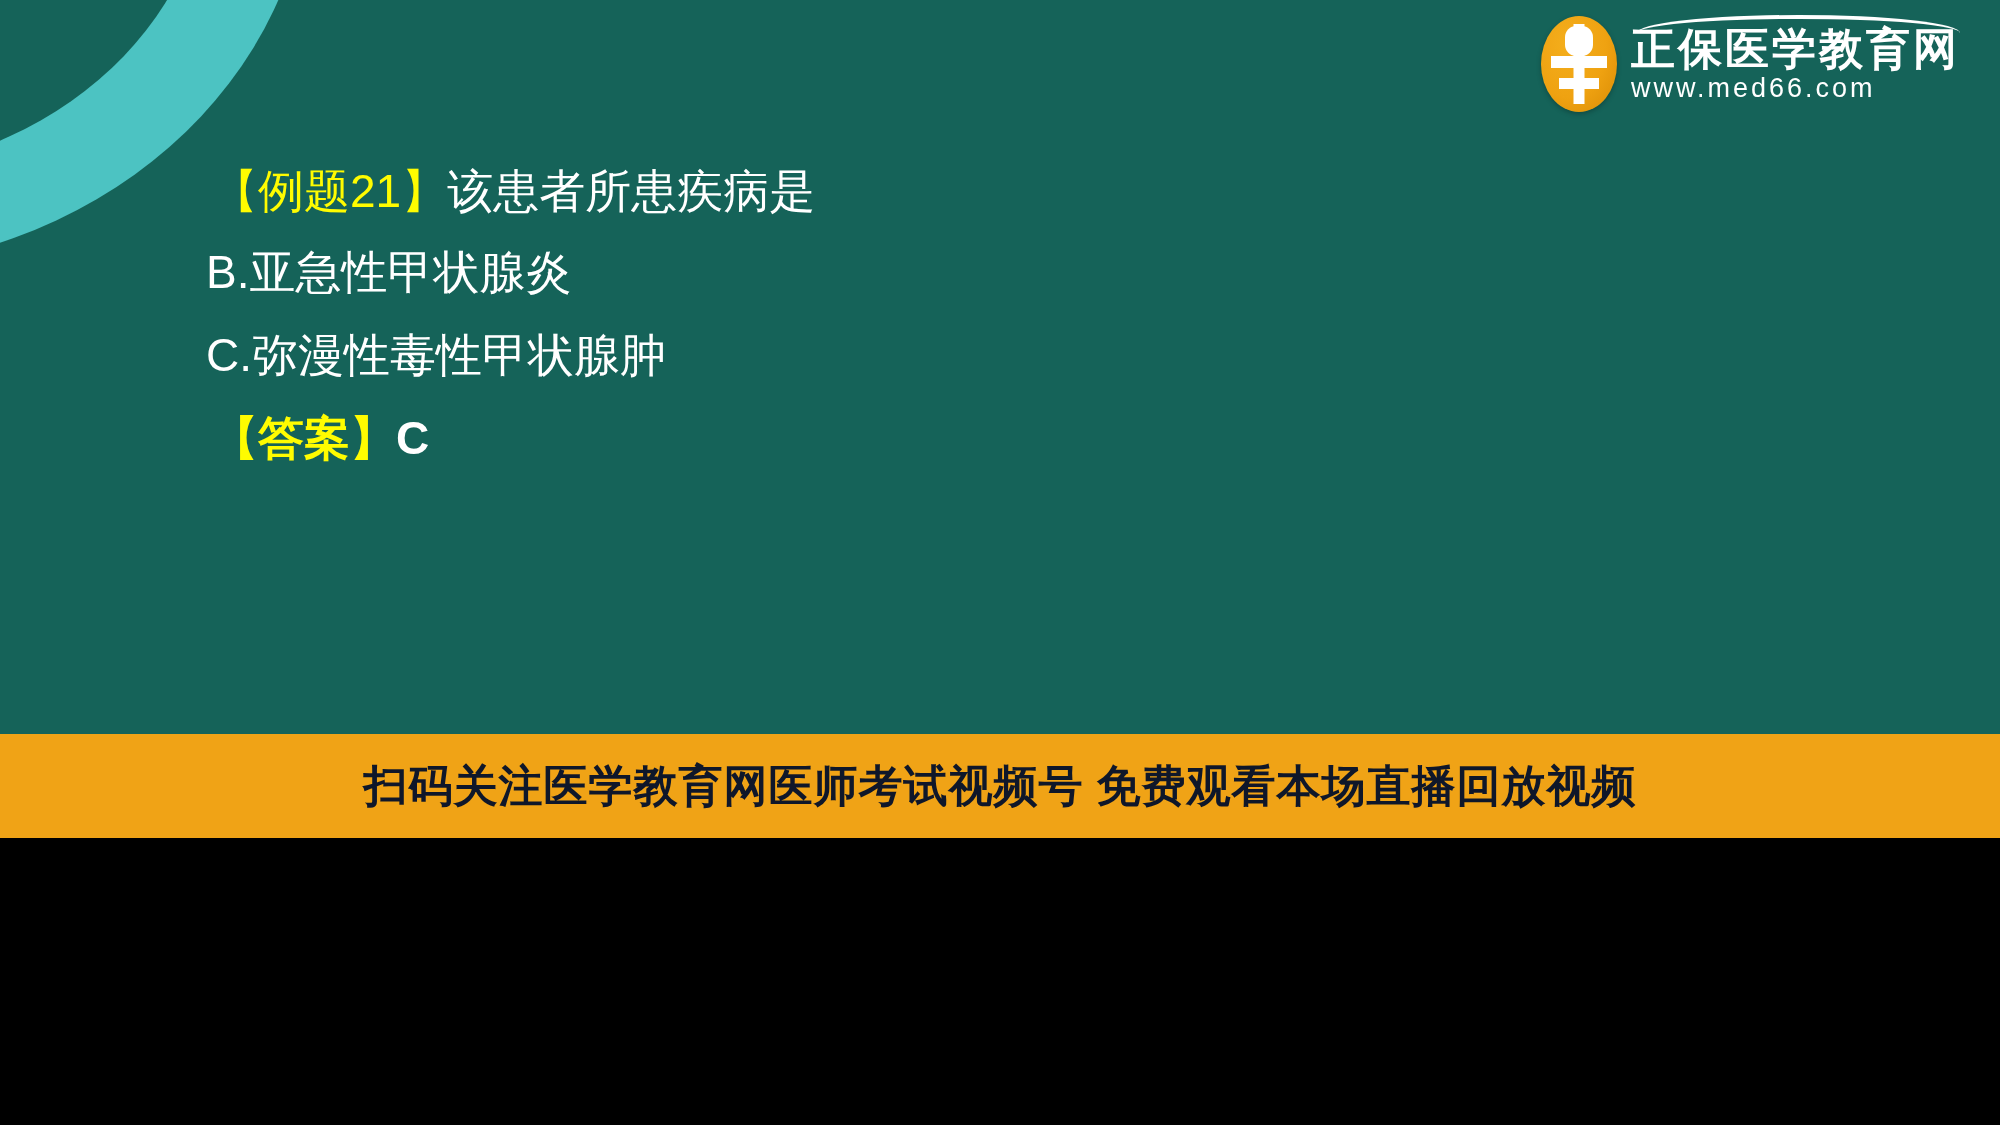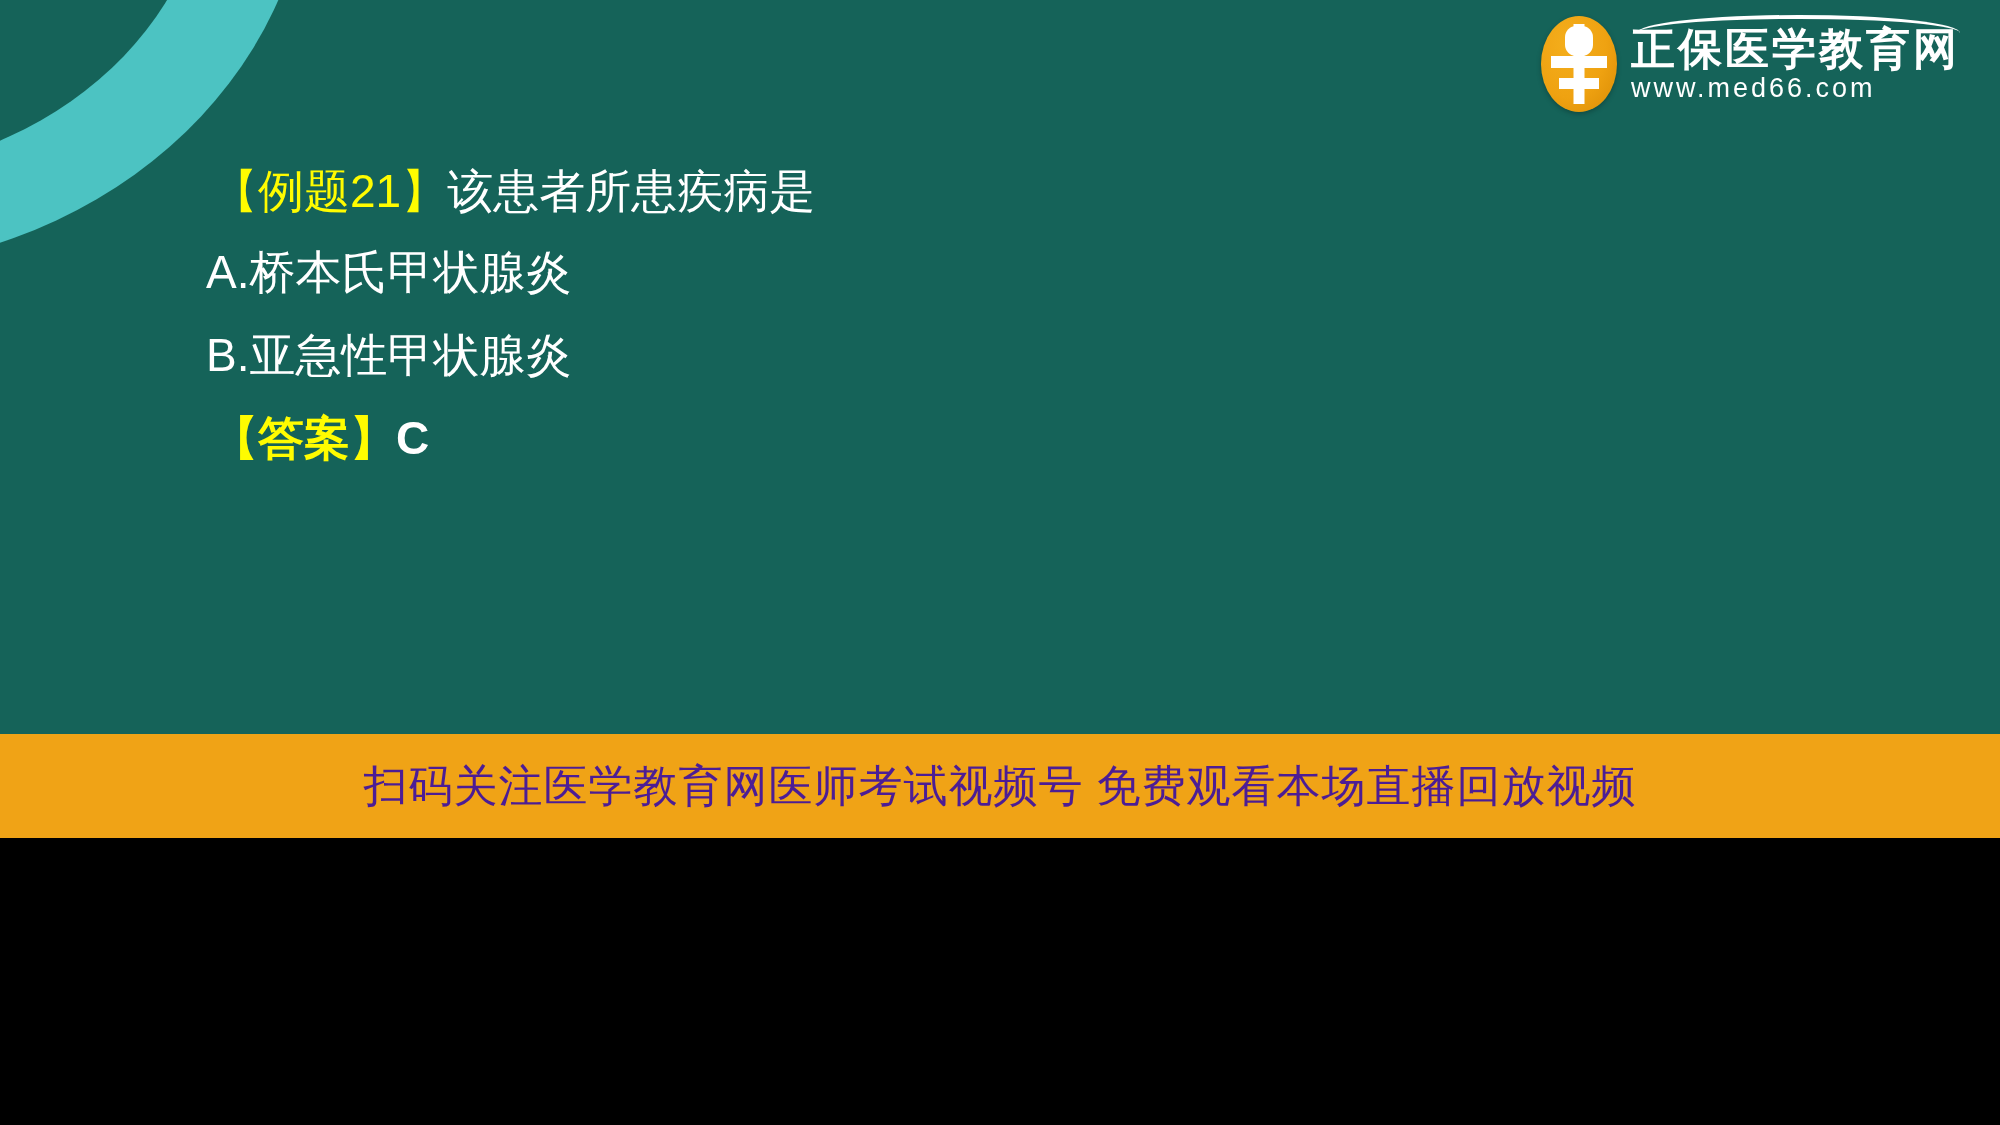--- a/index.html
+++ b/index.html
@@ -204,23 +204,23 @@
     left: 0;
     bottom: 0;
     width: 2000px;
     height: 104px;
     background: #F0A316;
     display: flex;
     align-items: center;
     justify-content: center;
   }
   .banner-text {
-    color: #4c1d95;
+    color: #0f172a;
     font-size: 44px;
-    font-weight: normal;
+    font-weight: bold;
     letter-spacing: 1px;
     white-space: nowrap;
   }
 </style>
 </head>
 <body>
 
 <div id="stage">
 
   <div class="arc-outer"></div>
@@ -239,28 +239,28 @@
       <div class="logo-url">www.med66.com</div>
     </div>
   </div>
 
   <div class="content">
 
     <div class="q-line q-title">
       <span class="hl">【例题21】</span><span>该患者所患疾病是</span>
     </div>
 
-    <div class="opt">
-      <span>A.</span><span>桥本氏甲状腺炎</span>
-    </div>
 
     <div class="opt">
       <span>B.</span><span>亚急性甲状腺炎</span>
     </div>
 
+    <div class="opt">
+      <span>C.</span><span>弥漫性毒性甲状腺肿</span>
+    </div>
 
 
 
     <div class="answer">
       <span class="hl">【答案】</span><span>C</span>
     </div>
 
   </div>
 
   <div class="teal-blob"></div>

